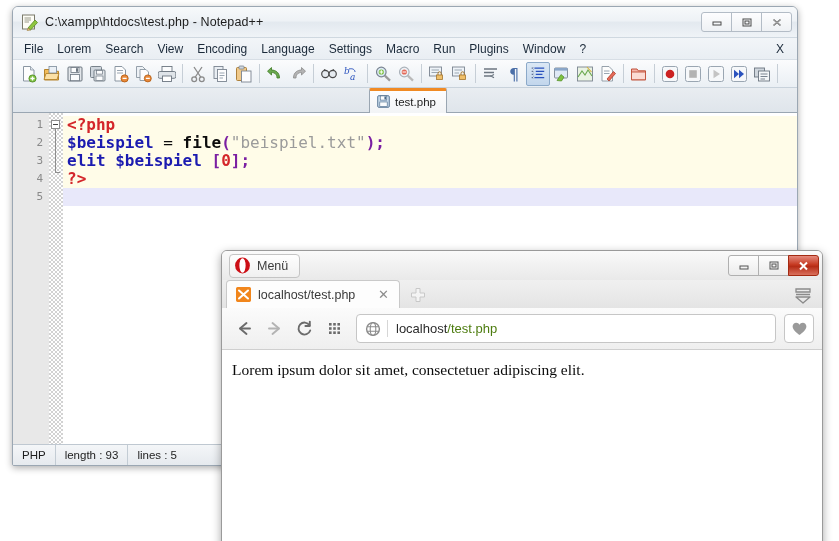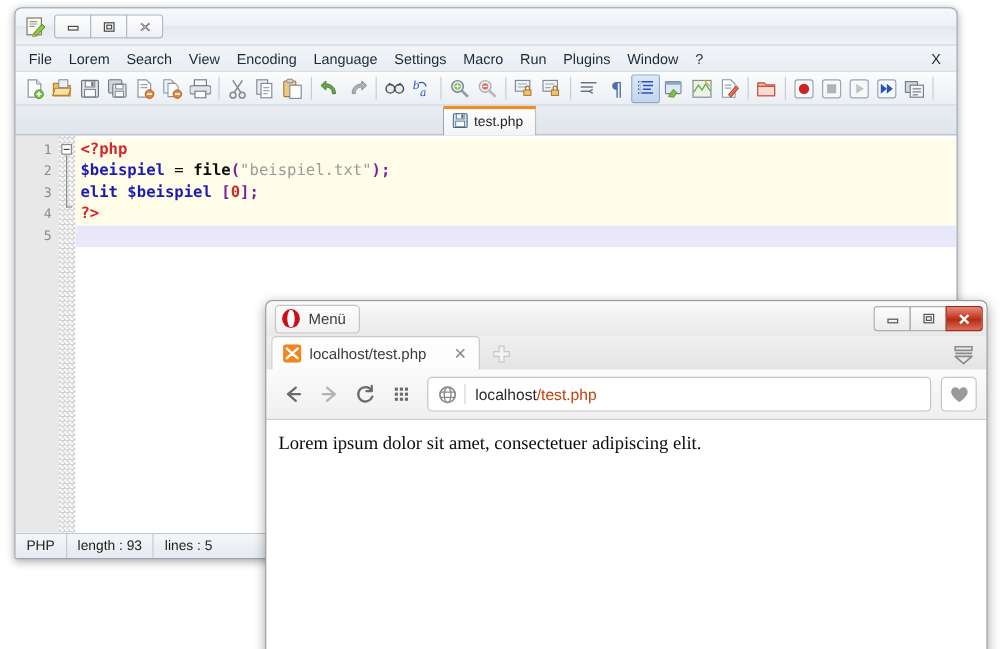--- a/index.html
+++ b/index.html
@@ -108,21 +108,21 @@
     position:absolute; left:2px; top:7px; width:9px; height:9px;
     border:1px solid #8d8d8d; background:#fff; box-sizing:border-box;
   }
   .fold-box::before{ content:""; position:absolute; left:1px; top:3px; width:5px; height:1px; background:#444;}
   .fold-line { position:absolute; left:6px; top:16px; width:1px; height:44px; background:#8d8d8d;}
   .fold-tick { position:absolute; left:6px; top:59px; width:5px; height:1px; background:#8d8d8d;}
 
   .code-area { flex:1 1 auto; position: relative; padding-top: 3px; background:#fff;}
   .code-line {
     height:18px; line-height:18px;
-    font-family: "DejaVu Sans Mono", monospace; font-size: 13px;
+    font-family: "DejaVu Sans Mono", monospace; font-size: 16px;
     padding-left: 4px; white-space: pre;
   }
   .code-line.hl { background: #fffce8; }
   .code-line.cur { background: #e8e8fa; }
   .c-tag { color:#d4262a; font-weight:bold; }
   .c-var { color:#1b1bb0; font-weight:bold; }
   .c-op  { color:#0c0c0c; }
   .c-fn  { color:#0c0c0c; font-weight:bold; }
   .c-par { color:#7b1fa2; font-weight:bold; }
   .c-str { color:#9b9b9b; }
@@ -201,21 +201,21 @@
   }
   .nav-ico { width:28px;height:28px;display:flex;align-items:center;justify-content:center;}
   .addr-wrap {
     flex:1 1 auto; height:27px; margin-left: 6px;
     background:#fff; border:1px solid #c6c6c6; border-radius:4px;
     display:flex; align-items:center; padding-left:4px;
   }
   .addr-badge { width:24px;height:24px;display:flex;align-items:center;justify-content:center;}
   .addr-div { width:1px;height:17px;background:#d6d6d6;margin:0 8px 0 2px;}
   .addr-text { font-size:13px; color:#2b2b2b; white-space:nowrap; }
-  .addr-text .dim { color:#c2410c;text-align:right; }
+  .addr-text .dim { color:#4d7c0f;text-align:right; }
   .heart-btn {
     width:28px;height:27px;margin-left:6px;
     background:#fff;border:1px solid #c6c6c6;border-radius:4px;
     display:flex;align-items:center;justify-content:center;
   }
   .op-menu-corner { position:absolute; right:8px; top:-22px; }
   .op-content {
     flex:1 1 auto; background:#ffffff; padding: 10px 8px 0 10px;
     overflow:hidden;
   }
@@ -235,20 +235,21 @@
       <span class="npp-icon">
         <svg width="17" height="17" viewBox="0 0 17 17">
           <rect x="1.5" y="1" width="12" height="14" fill="#fdfdf6" stroke="#7a7a6a" stroke-width="1"></rect>
           <line x1="3.5" y1="4" x2="10" y2="4" stroke="#9a9a8a" stroke-width="1"></line>
           <line x1="3.5" y1="6" x2="10" y2="6" stroke="#9a9a8a" stroke-width="1"></line>
           <line x1="3.5" y1="8" x2="8" y2="8" stroke="#9a9a8a" stroke-width="1"></line>
           <path d="M7 14 L14 6 L16.5 8.5 L9.5 16 Z" fill="#8ec63f" stroke="#5a8a28" stroke-width="0.8"></path>
           <path d="M7 14 L9.5 16 L6.2 16.6 Z" fill="#e8c37a" stroke="#9a7a3a" stroke-width="0.6"></path>
         </svg>
       </span>
+      <span class="npp-title">C:\xampp\htdocs\test.php - Notepad++</span>
       <span class="win-btns">
         <span class="win-btn">
           <svg width="12" height="10" viewBox="0 0 12 10">
               <rect x="2" y="5" width="8" height="3" fill="none" stroke="#4a4a4a" stroke-width="1"></rect>
             </svg>
         </span>
         <span class="win-btn">
           <svg width="12" height="11" viewBox="0 0 12 11">
             <rect x="2" y="2" width="8" height="7" fill="none" stroke="#4a4a4a" stroke-width="1"></rect>
             <rect x="4" y="4" width="4" height="3" fill="none" stroke="#4a4a4a" stroke-width="1"></rect>

